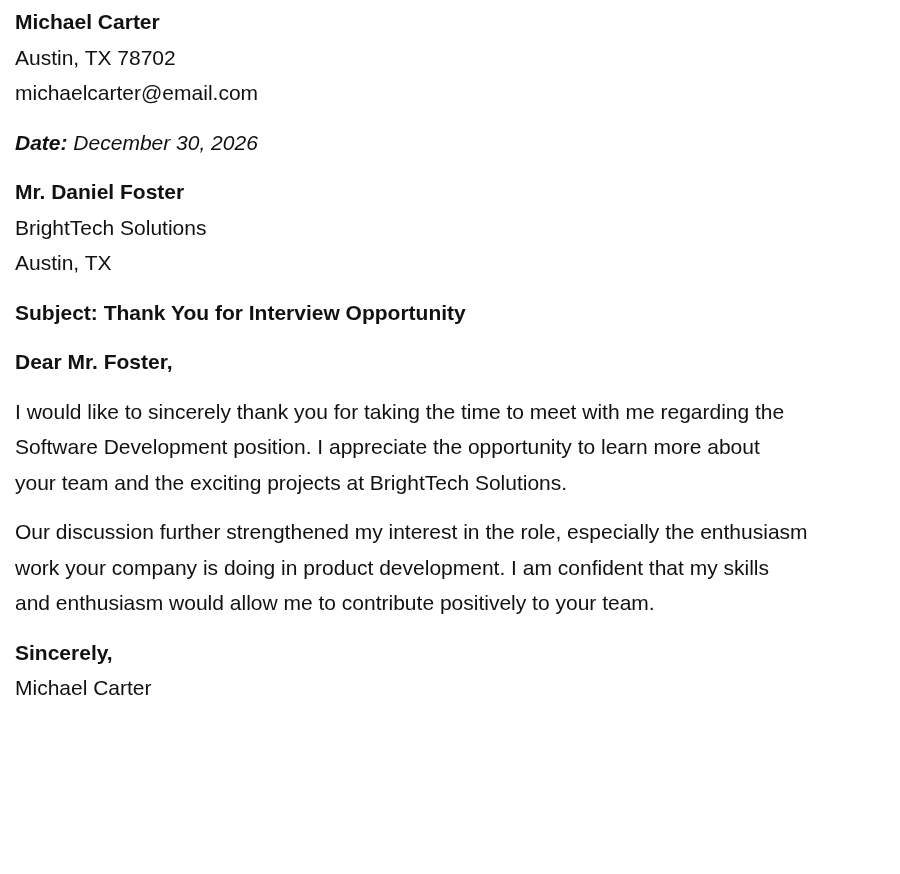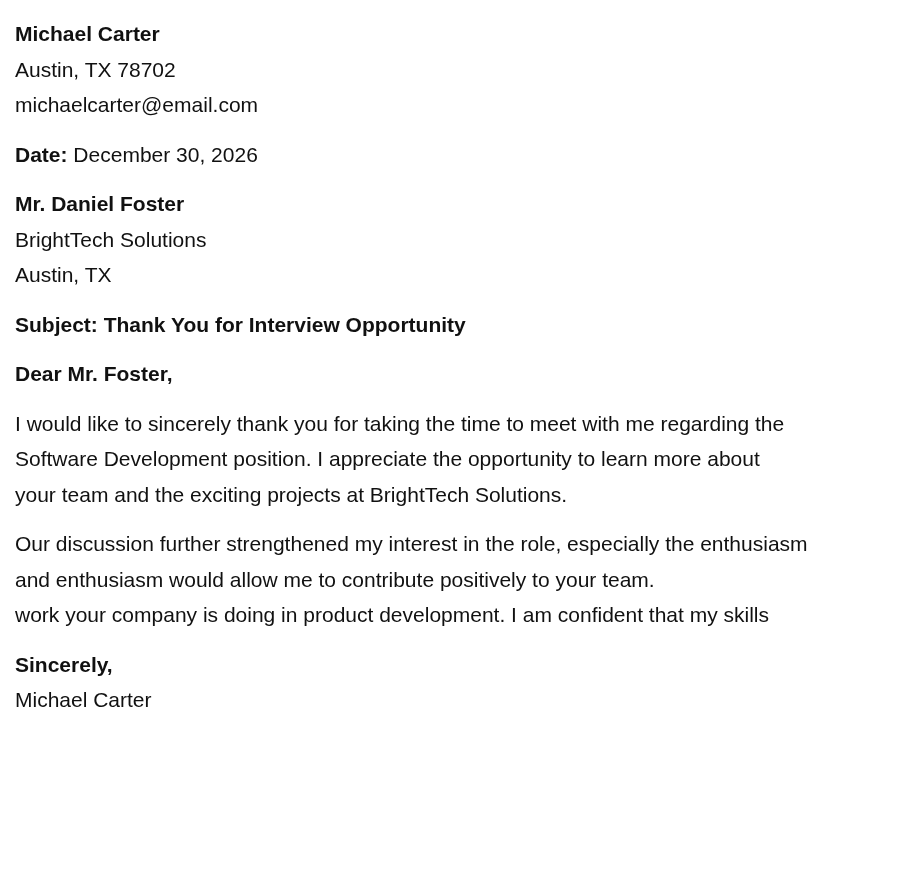--- a/index.html
+++ b/index.html
@@ -8,35 +8,36 @@
     background: #ffffff;
   }
   body {
     width: 900px;
     height: 874px;
     font-family: "Liberation Sans", sans-serif;
     color: #111111;
     overflow: hidden;
   }
   .doc {
-    padding: 16px 14px 0 15px;
+    padding: 4px 14px 0 15px;
     font-size: 21px;
     line-height: 35.5px;
   }
   .block {
     margin: 0 0 14px 0;
   }
   .line {
     white-space: nowrap;
   }
   .bold {
     font-weight: 700;
   }
   .inline {
     display: inline;
+    font-style: italic;
   }
 </style>
 </head>
 <body>
 
 <div class="doc">
 
   <div class="block">
     <div class="line bold">Michael Carter</div>
     <div class="line">Austin, TX 78702</div>
@@ -65,22 +66,22 @@
   </div>
 
   <div class="block">
     <div class="line">I would like to sincerely thank you for taking the time to meet with me regarding the</div>
     <div class="line">Software Development position. I appreciate the opportunity to learn more about</div>
     <div class="line">your team and the exciting projects at BrightTech Solutions.</div>
   </div>
 
   <div class="block">
     <div class="line">Our discussion further strengthened my interest in the role, especially the enthusiasm</div>
+    <div class="line">work your company is doing in product development. I am confident that my skills</div>
     <div class="line">and enthusiasm would allow me to contribute positively to your team.</div>
-    <div class="line">work your company is doing in product development. I am confident that my skills</div>
   </div>
 
 
   <div class="block">
     <div class="line bold">Sincerely,</div>
     <div class="line">Michael Carter</div>
   </div>
 
 </div>
 

